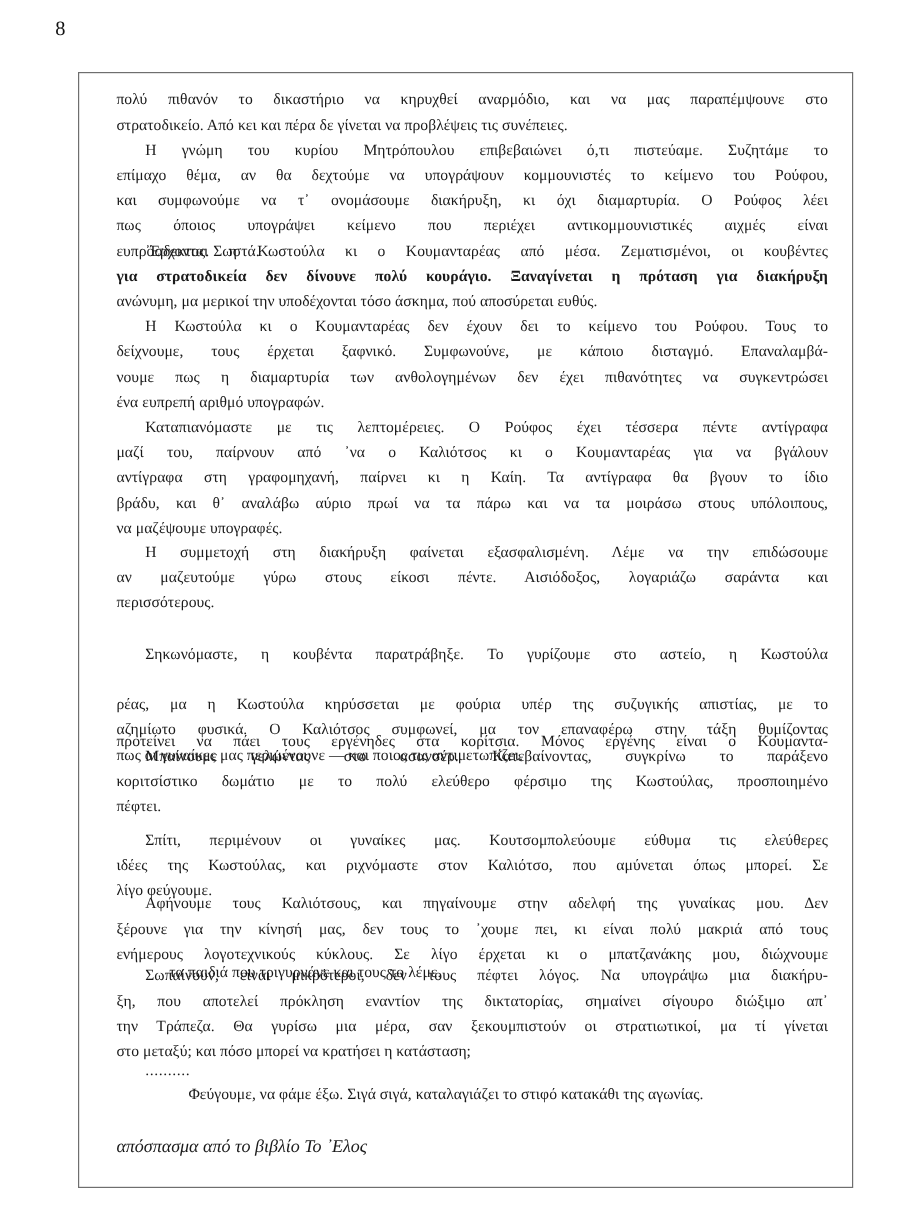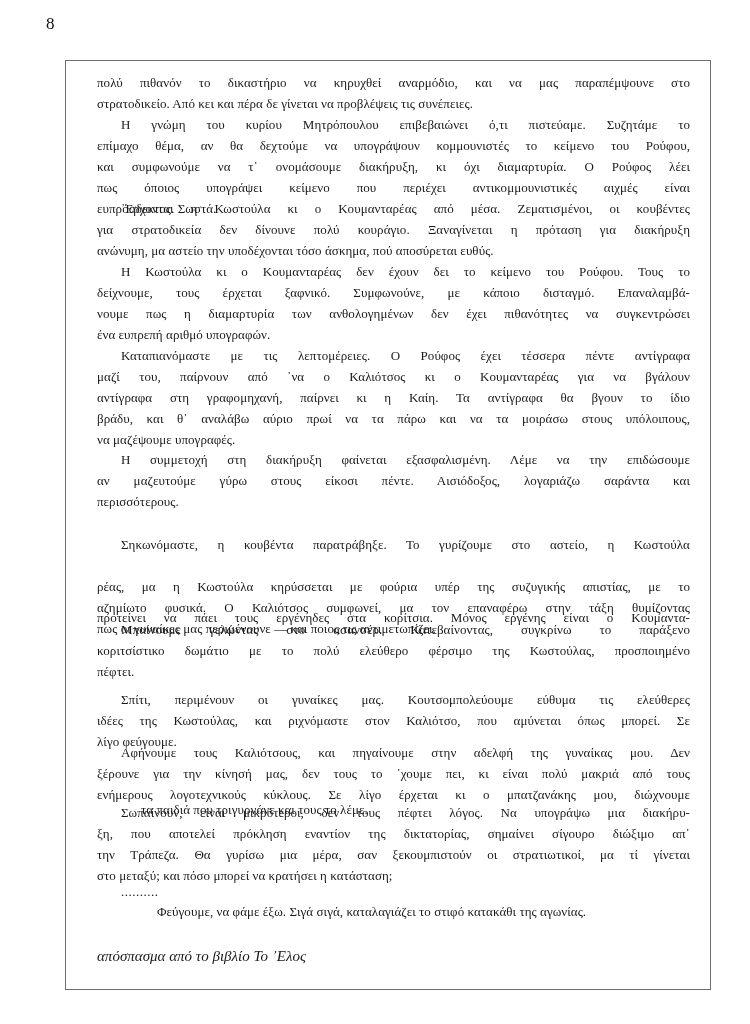--- a/index.html
+++ b/index.html
@@ -78,22 +78,22 @@
   <div class="line" style="top:73px">πολύ πιθανόν το δικαστήριο να κηρυχθεί αναρμόδιο, και να μας παραπέμψουνε στο</div>
   <div class="line last" style="top:94px">στρατοδικείο. Από κει και πέρα δε γίνεται να προβλέψεις τις συνέπειες.</div>
 
   <div class="line indent" style="top:115px">Η γνώμη του κυρίου Μητρόπουλου επιβεβαιώνει ό,τι πιστεύαμε. Συζητάμε το</div>
   <div class="line" style="top:136px">επίμαχο θέμα, αν θα δεχτούμε να υπογράψουν κομμουνιστές το κείμενο του Ρούφου,</div>
   <div class="line" style="top:157px">και συμφωνούμε να τ᾽ ονομάσουμε διακήρυξη, κι όχι διαμαρτυρία. Ο Ρούφος λέει</div>
   <div class="line" style="top:178px">πως όποιος υπογράψει κείμενο που περιέχει αντικομμουνιστικές αιχμές είναι</div>
   <div class="line last" style="top:199px">ευπρόσδεκτος. Σωστά.</div>
 
   <div class="line indent" style="top: 199px;">᾽Ερχονται η Κωστούλα κι ο Κουμανταρέας από μέσα. Ζεματισμένοι, οι κουβέντες</div>
-  <div class="line" style="top: 220px;">για στρατοδικεία δεν δίνουνε πολύ κουράγιο. Ξαναγίνεται η πρόταση για διακήρυξη</div>
-  <div class="line last" style="top: 241px;">ανώνυμη, μα αστείο την υποδέχονται τόσο άσκημα, πού αποσύρεται ευθύς.</div>
+  <div class="line" style="top: 220px; font-weight: bold;">για στρατοδικεία δεν δίνουνε πολύ κουράγιο. Ξαναγίνεται η πρόταση για διακήρυξη</div>
+  <div class="line last" style="top: 241px;">ανώνυμη, μα μερικοί την υποδέχονται τόσο άσκημα, πού αποσύρεται ευθύς.</div>
 
   <div class="line indent" style="top: 262px;">Η Κωστούλα κι ο Κουμανταρέας δεν έχουν δει το κείμενο του Ρούφου. Τους το</div>
   <div class="line" style="top: 283px;">δείχνουμε, τους έρχεται ξαφνικό. Συμφωνούνε, με κάποιο δισταγμό. Επαναλαμβά-</div>
   <div class="line" style="top: 304px;">νουμε πως η διαμαρτυρία των ανθολογημένων δεν έχει πιθανότητες να συγκεντρώσει</div>
   <div class="line last" style="top: 325px;">ένα ευπρεπή αριθμό υπογραφών.</div>
 
   <div class="line indent" style="top: 346px;">Καταπιανόμαστε με τις λεπτομέρειες. Ο Ρούφος έχει τέσσερα πέντε αντίγραφα</div>
   <div class="line" style="top: 367px;">μαζί του, παίρνουν από ᾽να ο Καλιότσος κι ο Κουμανταρέας για να βγάλουν</div>
   <div class="line" style="top: 388px;">αντίγραφα στη γραφομηχανή, παίρνει κι η Καίη. Τα αντίγραφα θα βγουν το ίδιο</div>
   <div class="line" style="top: 409px;">βράδυ, και θ᾽ αναλάβω αύριο πρωί να τα πάρω και να τα μοιράσω στους υπόλοιπους,</div>

